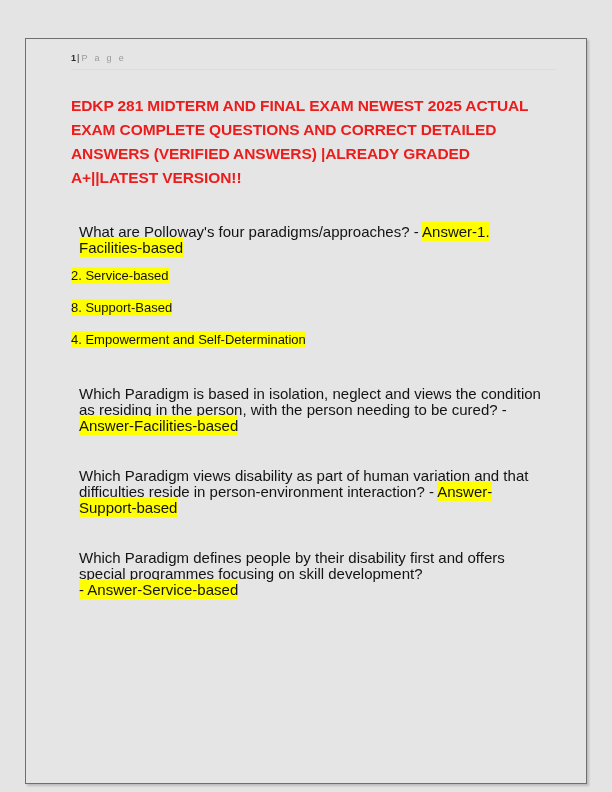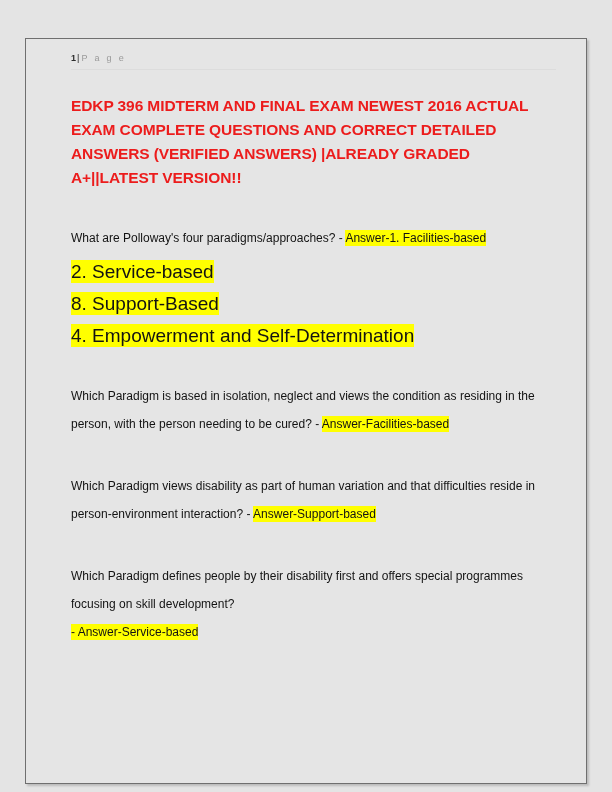--- a/index.html
+++ b/index.html
@@ -69,28 +69,28 @@
     line-height: 24px;
     letter-spacing: -0.1px;
     max-width: 470px;
   }
 
   
   .qa-block {
     margin-top: 34px;
   }
   .qa-line {
-    font-size: 12px;
-    line-height: 28px;
+    font-size: 15px;
+    line-height: 16px;
     color: #131313;
     max-width: 478px;
-    margin: 0;
+    margin: 8px;
   }
   .qa-list-item {
-    font-size: 19px;
+    font-size: 13px;
     line-height: 24px;
     color: #131313;
     margin: 8px 0 0 0;
   }
   .hl {
     background: #ffff00;
     color: #131313;
     padding: 1px 0;
   }
   .ib { display: inline; }
@@ -98,21 +98,21 @@
 </head>
 <body>
 
 <div class="page-sheet">
   <div class="page-inner">
 
     <div class="page-header">
       <span class="pg-num">1</span><span class="pg-sep">|</span><span class="pg-word">P a g e</span>
     </div>
 
-    <h1 class="doc-title">EDKP 396 MIDTERM AND FINAL EXAM NEWEST 2016 ACTUAL EXAM COMPLETE QUESTIONS AND CORRECT DETAILED ANSWERS (VERIFIED ANSWERS) |ALREADY GRADED A+||LATEST VERSION!!</h1>
+    <h1 class="doc-title">EDKP 281 MIDTERM AND FINAL EXAM NEWEST 2025 ACTUAL EXAM COMPLETE QUESTIONS AND CORRECT DETAILED ANSWERS (VERIFIED ANSWERS) |ALREADY GRADED A+||LATEST VERSION!!</h1>
 
     <div class="qa-block">
       <p class="qa-line"><span class="ib">What are Polloway's four paradigms/approaches? -</span>
         <span class="hl">Answer-1. Facilities-based</span>
       </p>
       <p class="qa-list-item"><span class="hl">2. Service-based</span></p>
       <p class="qa-list-item"><span class="hl">8. Support-Based</span></p>
       <p class="qa-list-item"><span class="hl">4. Empowerment and Self-Determination</span></p>
     </div>
 

